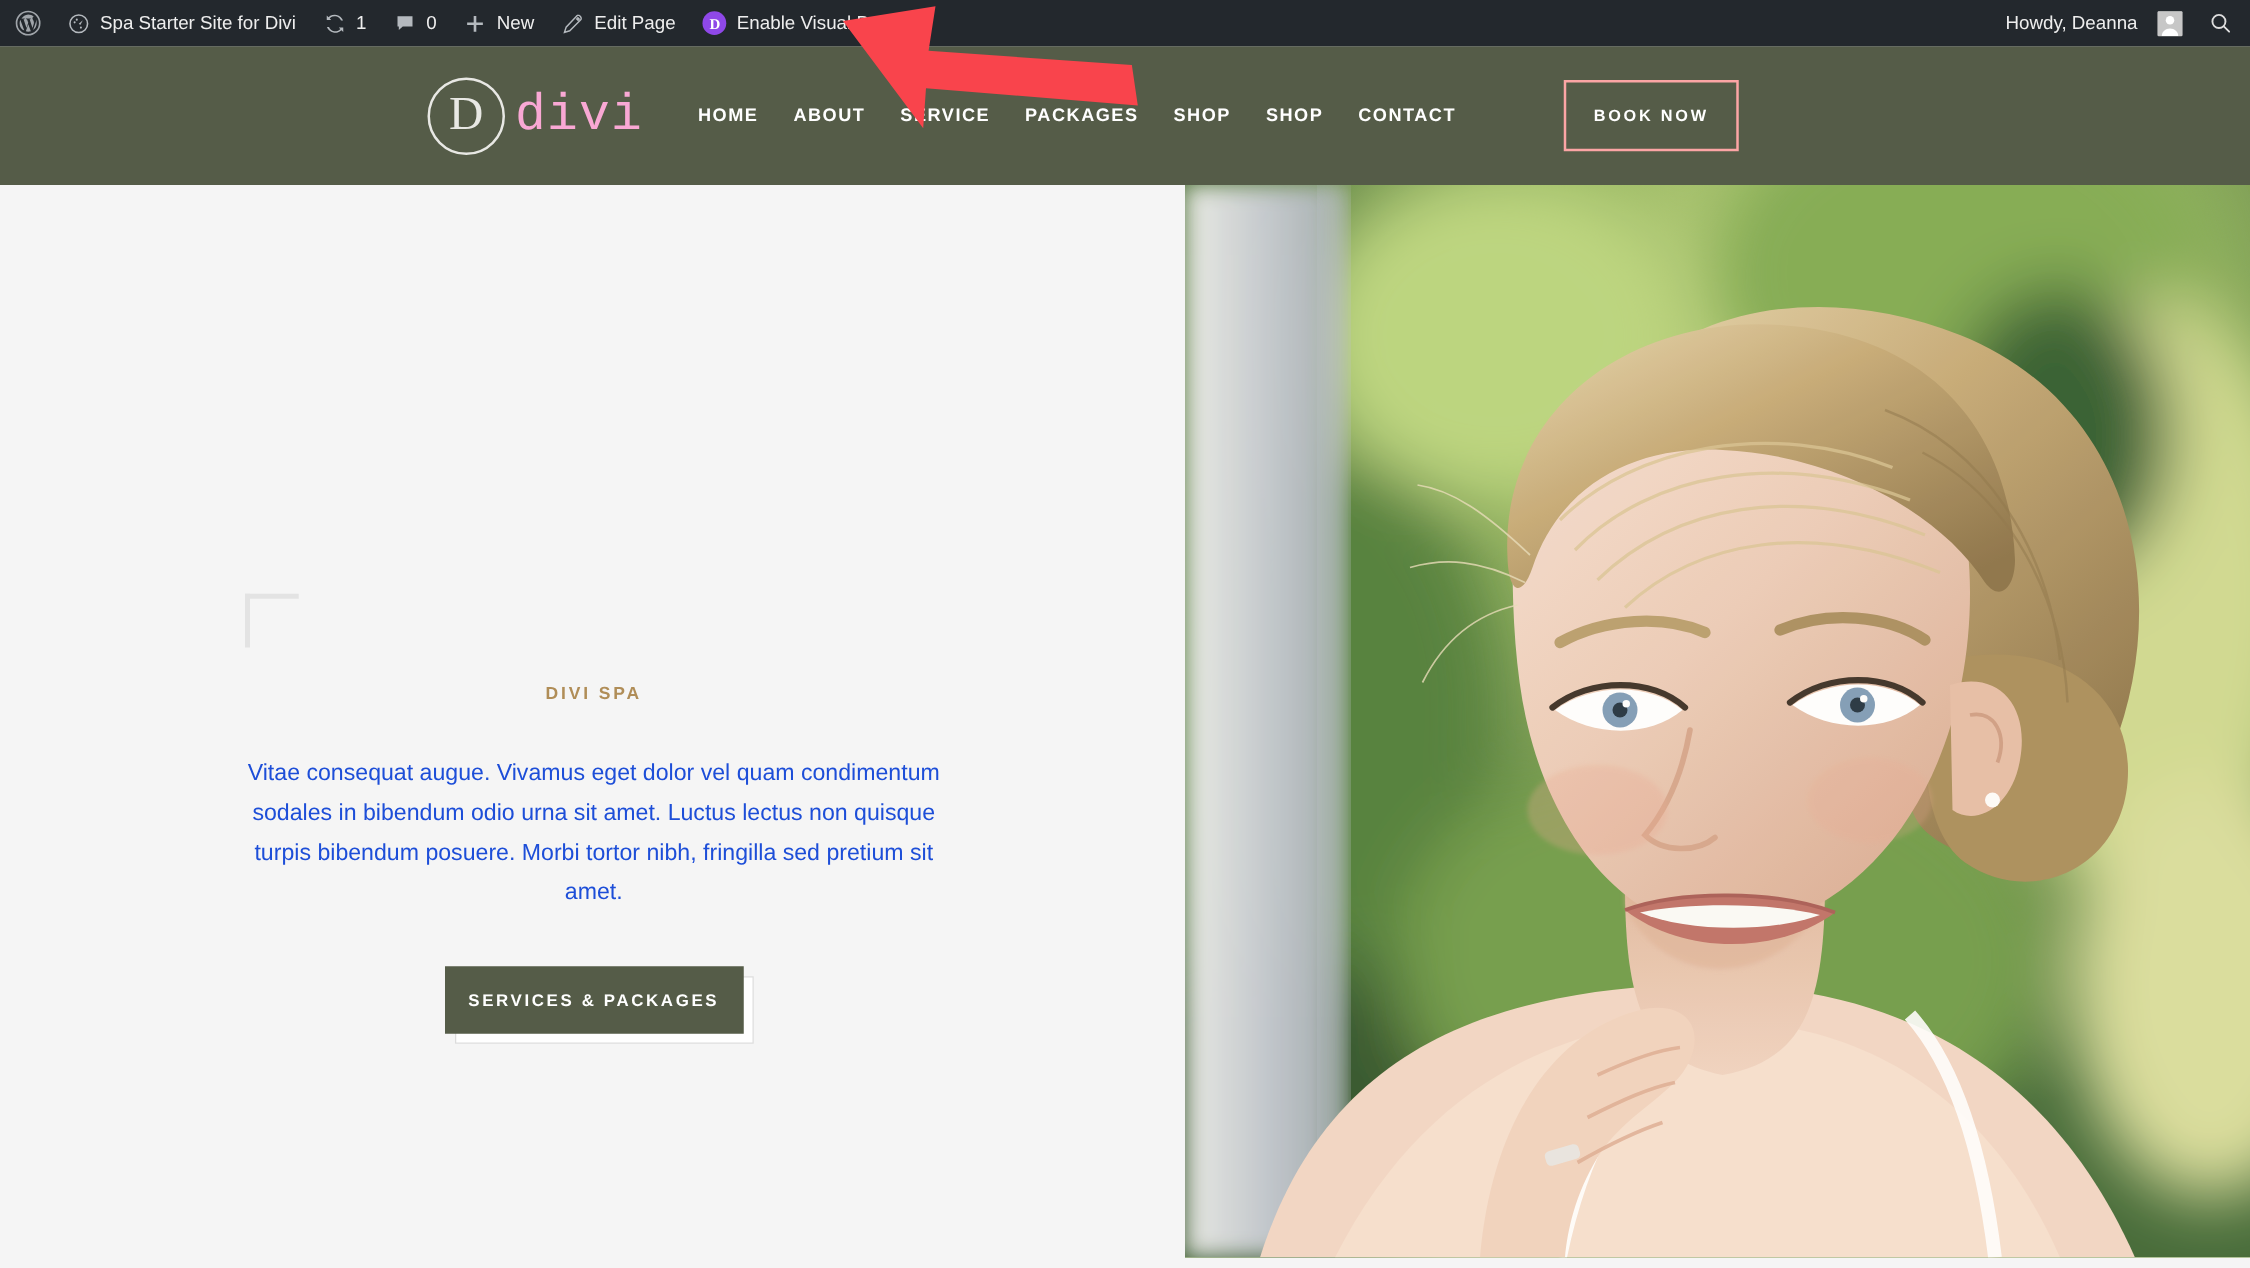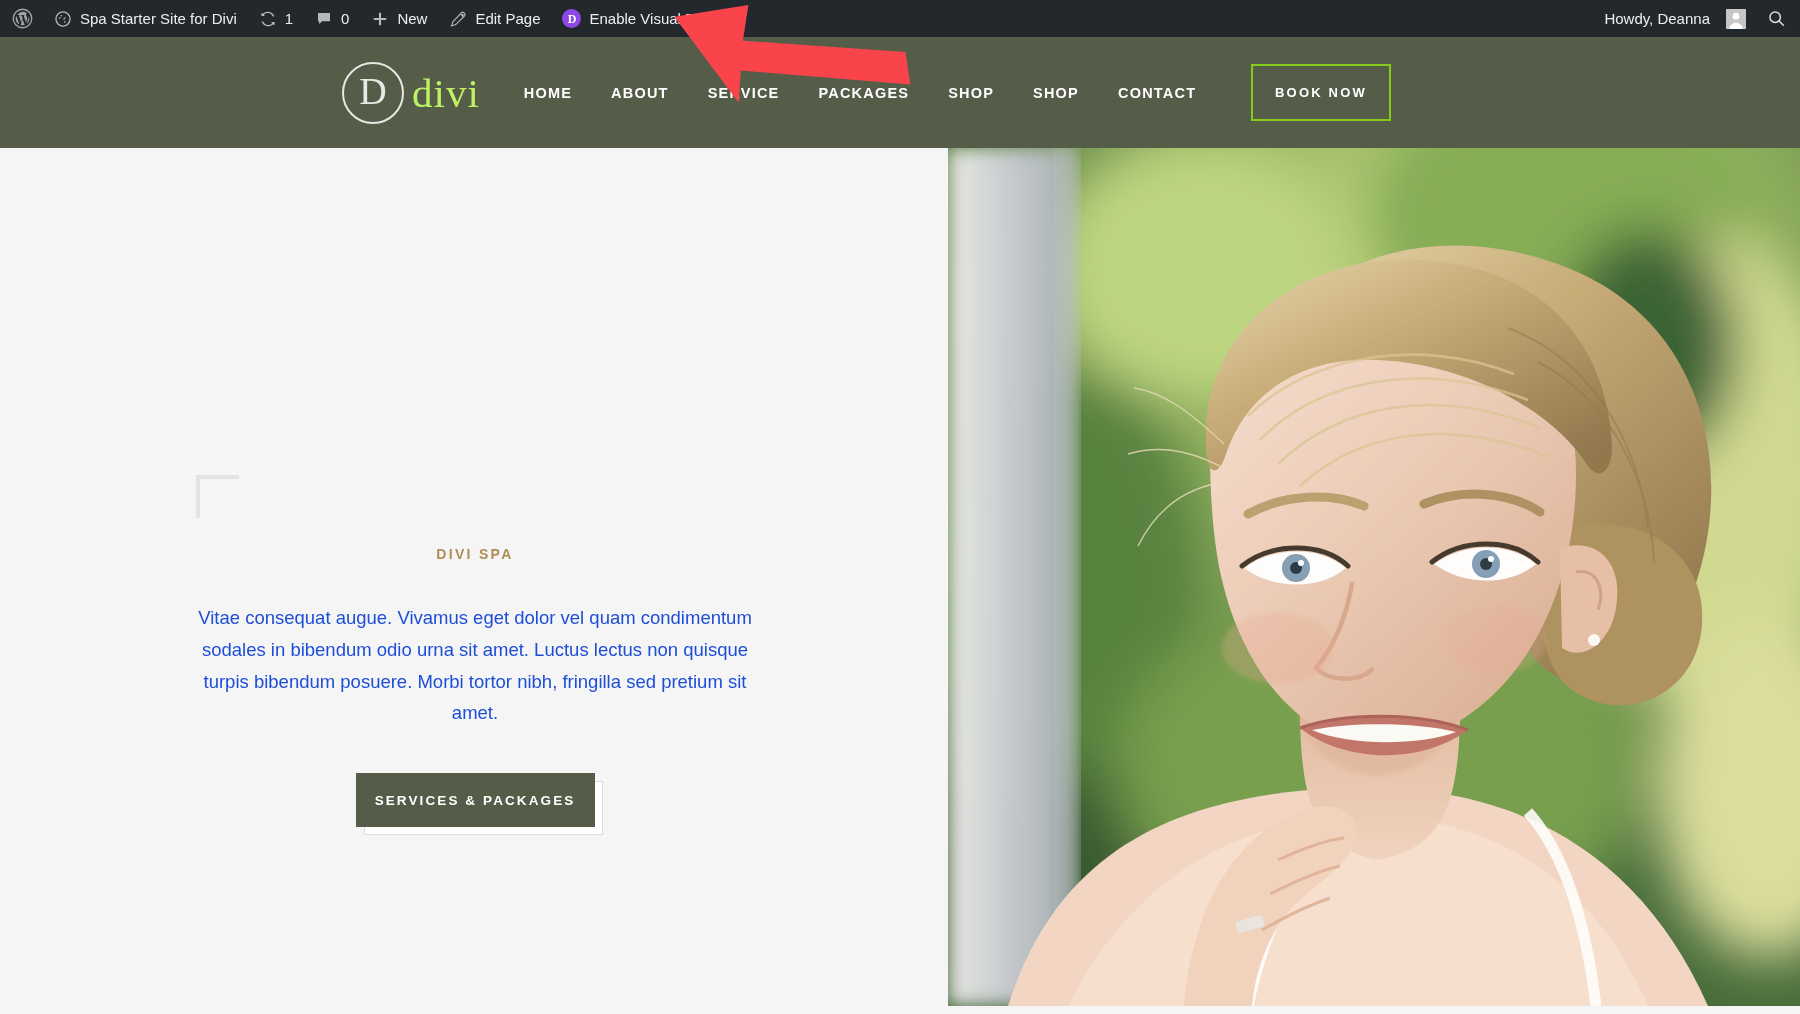--- a/index.html
+++ b/index.html
@@ -66,46 +66,46 @@
     width:62px;height:62px;border-radius:50%;
     border:2px solid #e8e8e4;
     display:flex;align-items:center;justify-content:center;
     color:#e8e8e4;
     font-family:"Liberation Serif", serif;
     font-size:38px; line-height:1;
     padding-bottom:3px;
   }
   .logo-word{
     margin-left:8px;
-    color:#bef264;
+    color:#f9a8d4;
     font-size:41px;
     letter-spacing:1px;
     font-weight:300;
-    font-family:Liberation Serif, serif;
+    font-family:Liberation Mono, monospace;
   }
 
   #main-nav{
     display:flex; align-items:center;
-    margin-left:30px; gap:11px;
+    margin-left:30px; gap:0;
   }
   #main-nav a{
     color:#ffffff;
     font-size:14.5px;
     font-weight:700;
     letter-spacing:1.2px;
     text-decoration:none;
     padding:0 14px;
     white-space:nowrap;
   }
 
   #book-now{
     position:absolute;
     left:1251px; top:27px;
     width:140px; height:57px;
-    border:2px solid #84cc16;
+    border:2px solid #fca5a5;
     background:transparent;
     color:#ffffff;
     font-size:13px;
     font-weight:700;
     letter-spacing:2.2px;
     display:flex; align-items:center; justify-content:center;
     cursor:pointer;
   }
 
   

